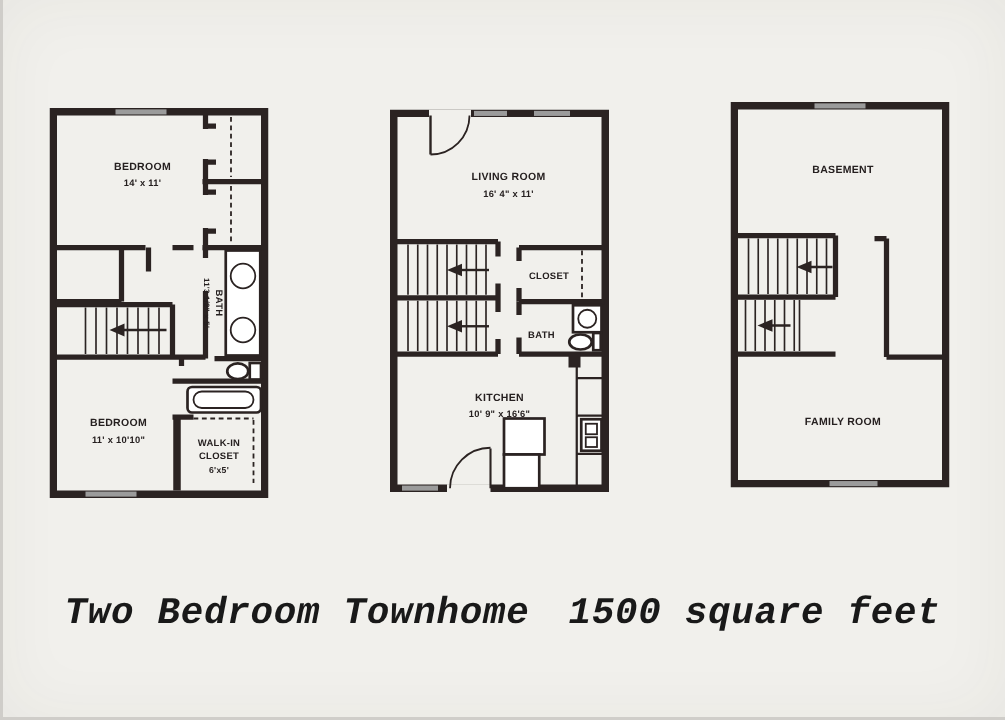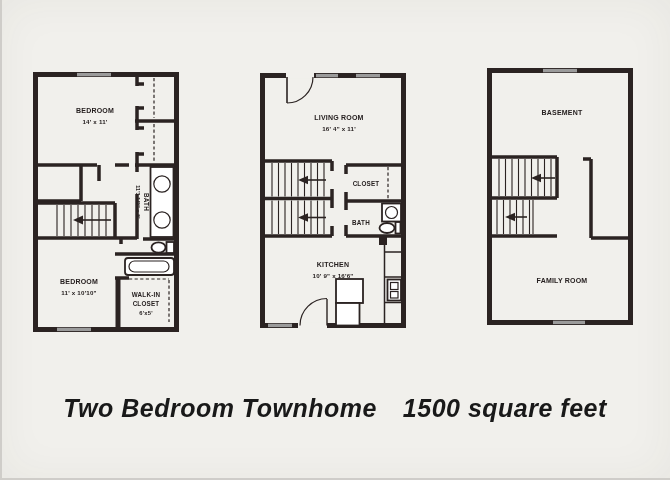--- a/index.html
+++ b/index.html
@@ -25,21 +25,21 @@
   .thin{stroke:#2b2322;stroke-width:1.2;fill:none;}
   .fix{stroke:#2b2322;stroke-width:1.8;fill:#fff;}
   .fix2{stroke:#2b2322;stroke-width:1.2;fill:none;}
   .dash{stroke:#2b2322;stroke-width:1.2;fill:none;stroke-dasharray:3.2 2.4;}
   .tread{stroke:#2b2322;stroke-width:1.1;fill:none;}
   .arrow-tail{stroke:#2b2322;stroke-width:1.6;fill:none;}
   .arrow-head{fill:#2b2322;stroke:none;}
   .win{fill:#9b9b9b;}
   #caption{
     position:absolute;left:0;top:394px;width:670px;text-align:center;
-    font-family:Liberation Sans, sans-serif;font-style:italic;font-weight:600;
+    font-family:Liberation Mono, monospace;font-style:italic;font-weight:600;
     font-size:25px;color:#191919;letter-spacing:.5px;white-space:nowrap;
   }
   #caption .gap{margin-left:26px;}
 </style>
 </head>
 <body>
 
 <div id="stage">
 
   <svg class="plan" style="left:33px;top:72px" width="146" height="260" viewBox="0 0 146 260">

